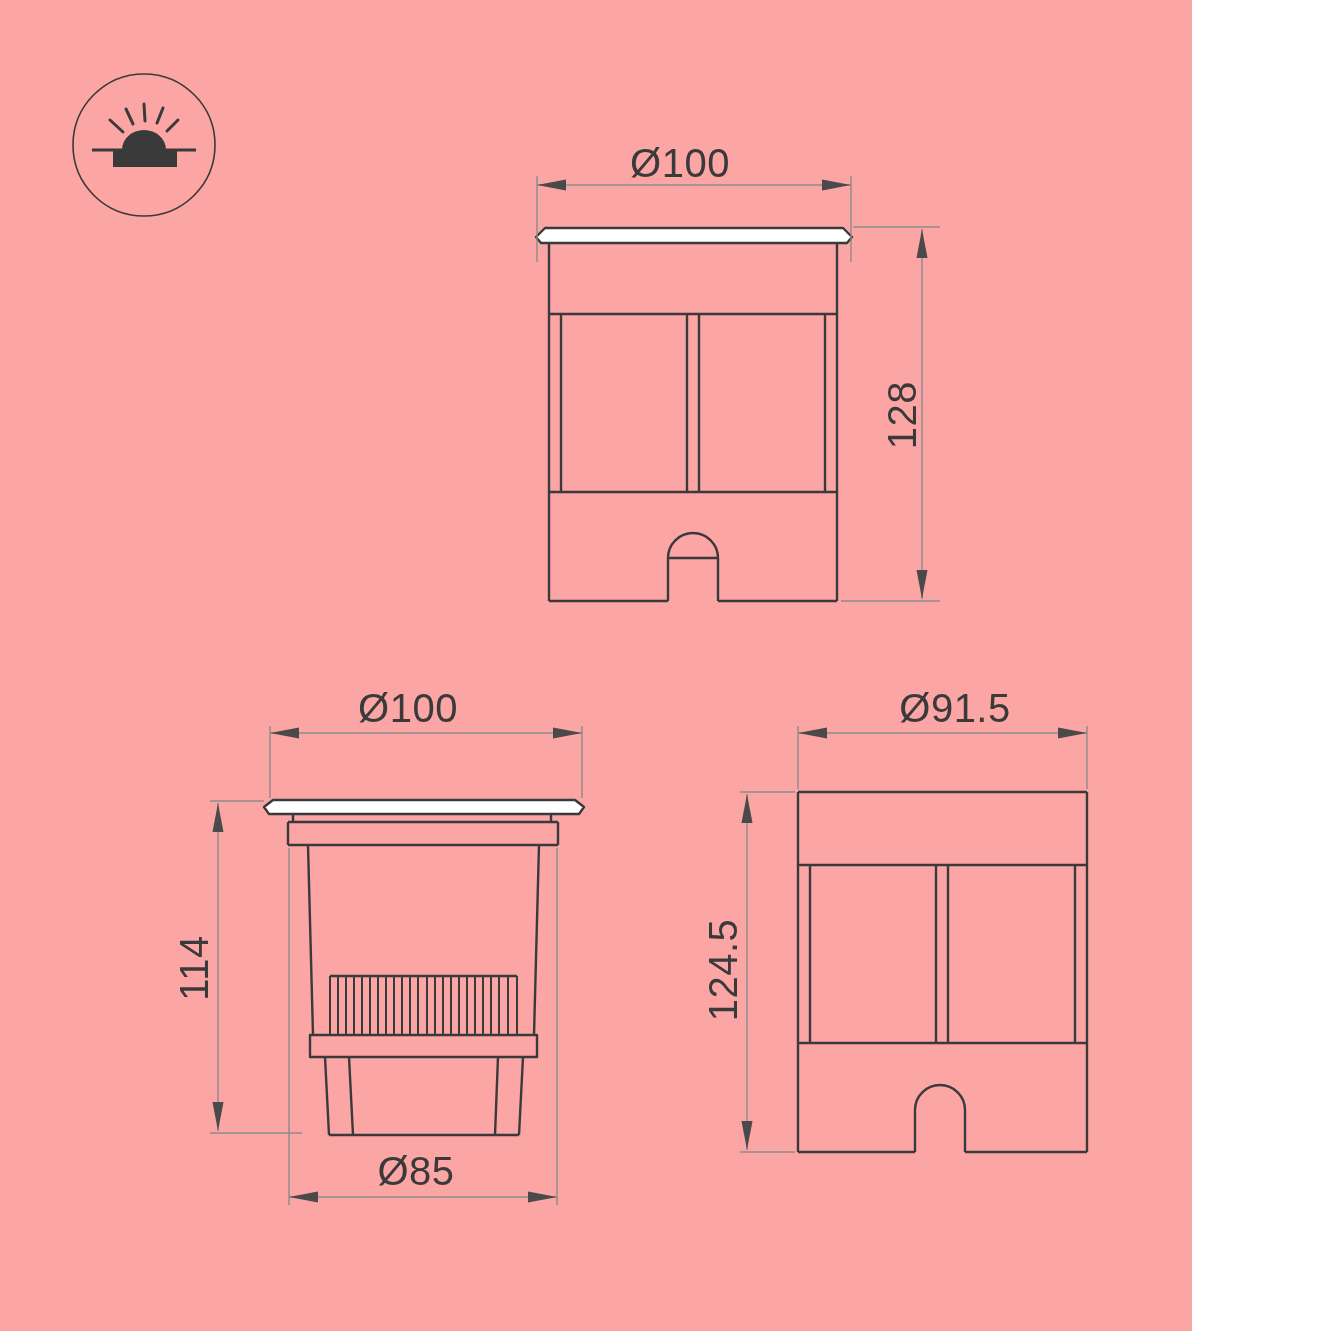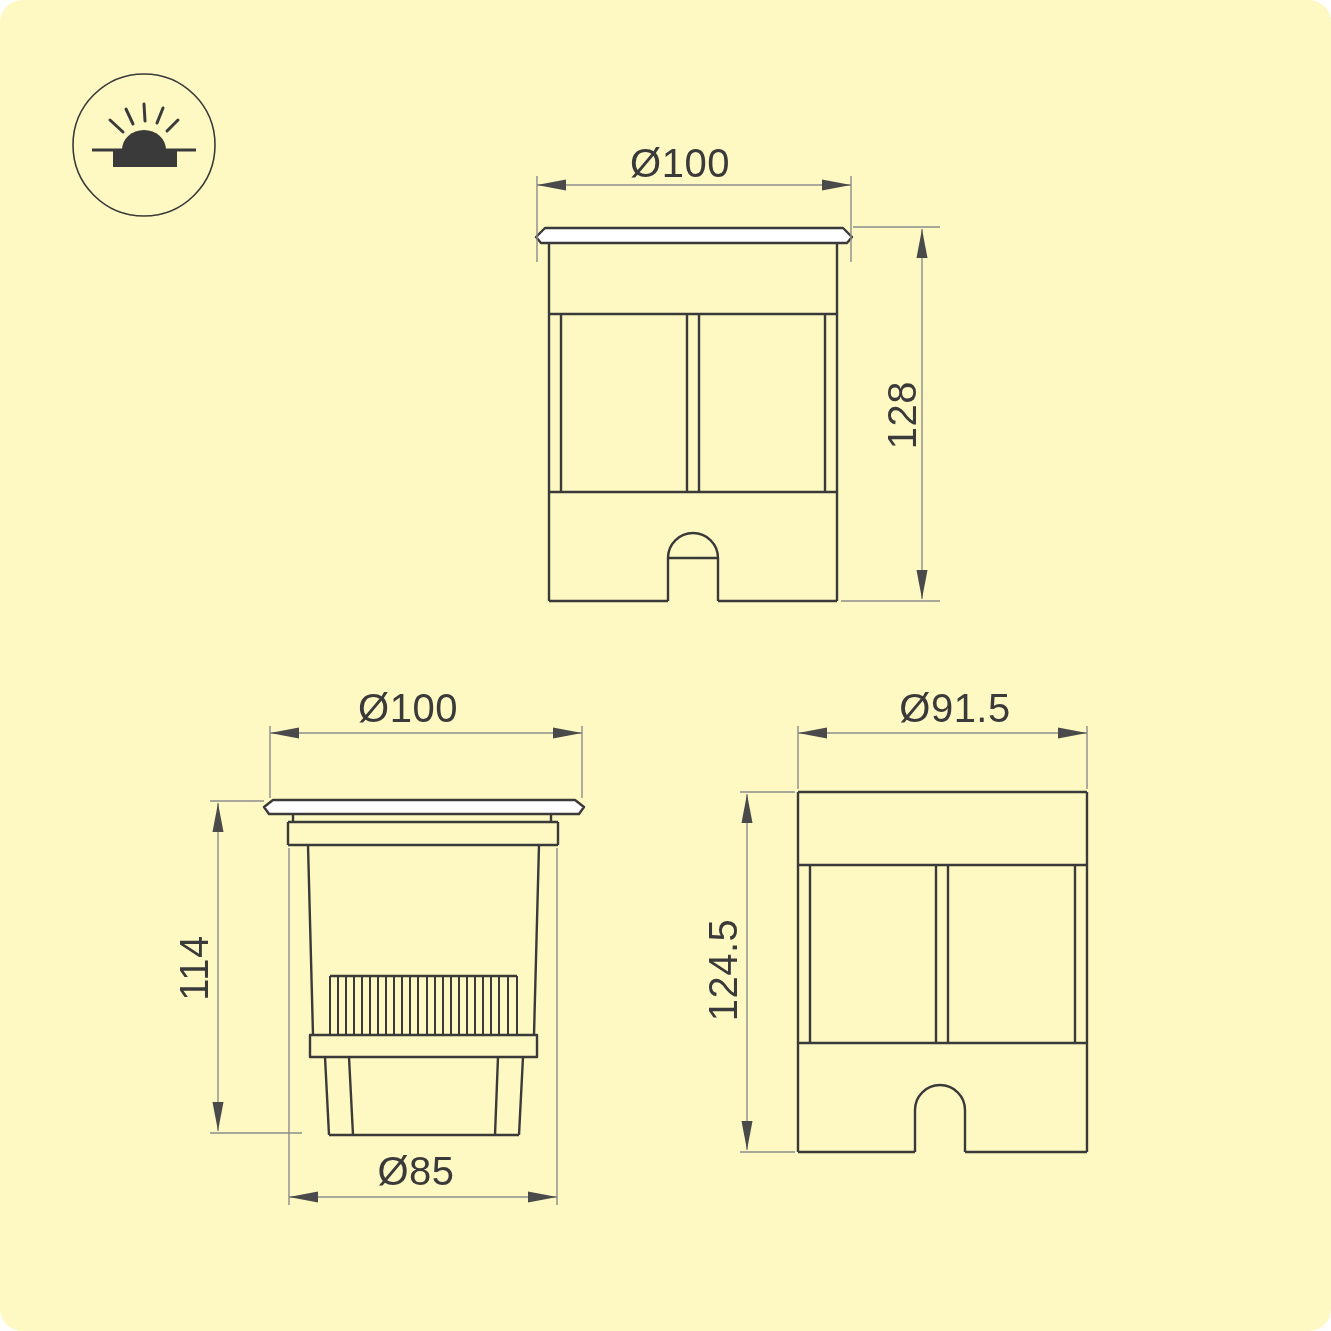--- a/index.html
+++ b/index.html
@@ -1,16 +1,16 @@
 <!DOCTYPE html>
 <html><head>
 <meta charset="utf-8">
 <style>
   html,body{margin:0;padding:0;background:#ffffff;}
-  .canvas{position:relative;width:1331px;height:1331px;background:#fef9c3;overflow:hidden;border-radius:22px;}
+  .canvas{position:relative;width:1192px;height:1331px;background:#fca5a5;overflow:hidden;}
   svg{display:block;}
   .obj{stroke:#3a3a3a;stroke-width:2.4;fill:none;stroke-linejoin:round;}
   .objfill{stroke:#3a3a3a;stroke-width:2.4;fill:#ffffff;stroke-linejoin:round;}
   .fin{stroke:#3a3a3a;stroke-width:2;fill:none;}
   .thin{stroke:#8c8c8c;stroke-width:1.4;fill:none;}
   .arrow{fill:#4a4a4a;stroke:none;}
   .dim-text{font-family:"Liberation Sans",sans-serif;font-size:40px;fill:#3a3a3a;letter-spacing:0.5px;}
   .icon-stroke{stroke:#3a3a3a;fill:none;}
   .icon-fill{fill:#3a3a3a;stroke:none;}
 </style>

